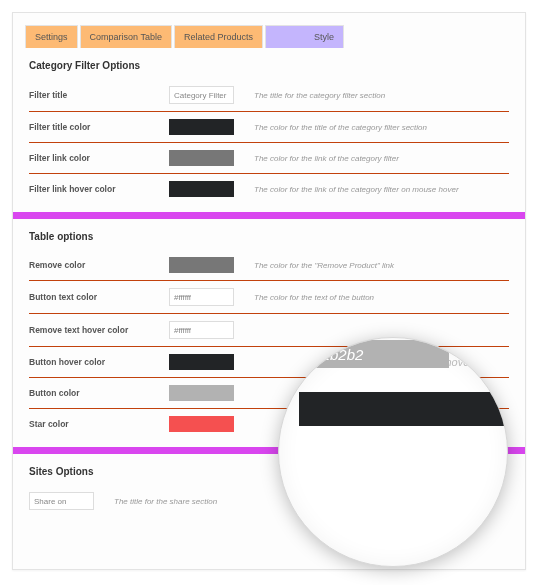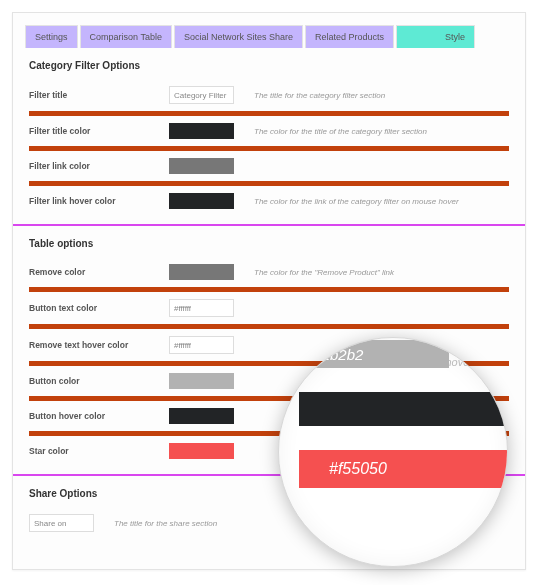--- a/index.html
+++ b/index.html
@@ -20,47 +20,47 @@
     height: 558px;
     overflow: hidden;
   }
   .tabs {
     display: flex;
     padding: 12px 12px 0 12px;
     gap: 0;
   }
   .tab {
     padding: 6px 9px;
-    background: #c4b5fd;
+    background: #fdba74;
     border: 1px solid #e3e3e3;
     border-bottom: none;
     font-size: 9px;
     color: #555;
     cursor: pointer;
     margin-right: 2px;
   }
   .tab.active {
-    background: #5eead4;
+    background: #c4b5fd;
     font-weight: 500;
     padding-left: 48px;
   }
   .section-title {
     padding: 12px 16px 8px 16px;
     font-weight: bold;
     font-size: 10px;
     color: #333;
-    border-top: 2px solid #d946ef;
+    border-top: 7px solid #d946ef;
   }
   .section-title.only-top { border-top: none; }
   .rows { padding: 0 16px 8px 16px; }
   .row {
     display: flex;
     align-items: center;
     padding: 7px 0;
-    border-top: 5px solid #c2410c;
+    border-top: 1px solid #c2410c;
   }
   .row:first-child { border-top: none; }
   .row-label {
     width: 140px;
     font-size: 8.5px;
     font-weight: bold;
     color: #555;
   }
   .row-input {
     width: 65px;
@@ -126,89 +126,89 @@
     font-style: italic; font-size: 11px; color: #bbb;
   }
 </style>
 </head>
 <body>
 
 <div class="panel">
   <div class="tabs">
       <div class="tab">Settings</div>
       <div class="tab">Comparison Table</div>
-      <div class="tab">Social Network Sites Share</div>
       <div class="tab">Related Products</div>
       <div class="tab active">Style</div>
     </div>
   <div id="sections">
       <div class="section-title only-top">Category Filter Options</div>
       <div class="rows">
         <div class="row">
           <div class="row-label">Filter title</div>
           <input class="row-input" value="Category Filter" style="">
           <div class="row-desc">The title for the category filter section</div>
         </div>
         <div class="row">
           <div class="row-label">Filter title color</div>
           <span class="row-color" title="#222426" style="background: rgb(34, 36, 38);"></span>
           <div class="row-desc">The color for the title of the category filter section</div>
         </div>
         <div class="row">
           <div class="row-label">Filter link color</div>
           <span class="row-color" title="#777777" style="background: rgb(119, 119, 119);"></span>
+          <div class="row-desc">The color for the link of the category filter</div>
         </div>
         <div class="row">
           <div class="row-label">Filter link hover color</div>
           <span class="row-color" title="#222426" style="background: rgb(34, 36, 38);"></span>
           <div class="row-desc">The color for the link of the category filter on mouse hover</div>
         </div>
       </div>
       <div class="section-title">Table options</div>
       <div class="rows">
         <div class="row">
           <div class="row-label">Remove color</div>
           <span class="row-color" title="#777777" style="background: rgb(119, 119, 119);"></span>
           <div class="row-desc">The color for the "Remove Product" link</div>
         </div>
         <div class="row">
           <div class="row-label">Button text color</div>
           <input class="row-input" value="#ffffff" style="">
+          <div class="row-desc">The color for the text of the button</div>
         </div>
         <div class="row">
           <div class="row-label">Remove text hover color</div>
           <input class="row-input" value="#ffffff" style="">
           <div class="row-desc"></div>
         </div>
         <div class="row">
+          <div class="row-label">Button hover color</div>
+          <span class="row-color" title="#222426" style="background: rgb(34, 36, 38);"></span>
+          <div class="row-desc"></div>
+        </div>
+        <div class="row">
           <div class="row-label">Button color</div>
           <span class="row-color" title="#b2b2b2" style="background: rgb(178, 178, 178);"></span>
           <div class="row-desc"></div>
         </div>
         <div class="row">
-          <div class="row-label">Button hover color</div>
-          <span class="row-color" title="#222426" style="background: rgb(34, 36, 38);"></span>
-          <div class="row-desc"></div>
-        </div>
-        <div class="row">
           <div class="row-label">Star color</div>
           <span class="row-color" title="#f55050" style="background: rgb(245, 80, 80);"></span>
           <div class="row-desc"></div>
         </div>
       </div>
-      <div class="section-title">Share Options</div>
+      <div class="section-title">Sites Options</div>
       <div class="rows">
         <div class="row">
           <input class="row-input" value="Share on" style="">
           <div class="row-desc">The title for the share section</div>
         </div>
       </div>
     </div>
 </div>
 
 <div class="magnifier">
   <div class="mag-hover-text">hover</div>
   <div class="magnifier-inner">
     <div class="mag-color-top" style="background: rgb(178, 178, 178);">#b2b2b2</div>
     <div class="mag-color-mid" style="background: rgb(34, 36, 38);"></div>
-    <div class="mag-color-bot" style="background: rgb(245, 80, 80);">#f55050</div>
   </div>
 </div>
 
 </body></html>

